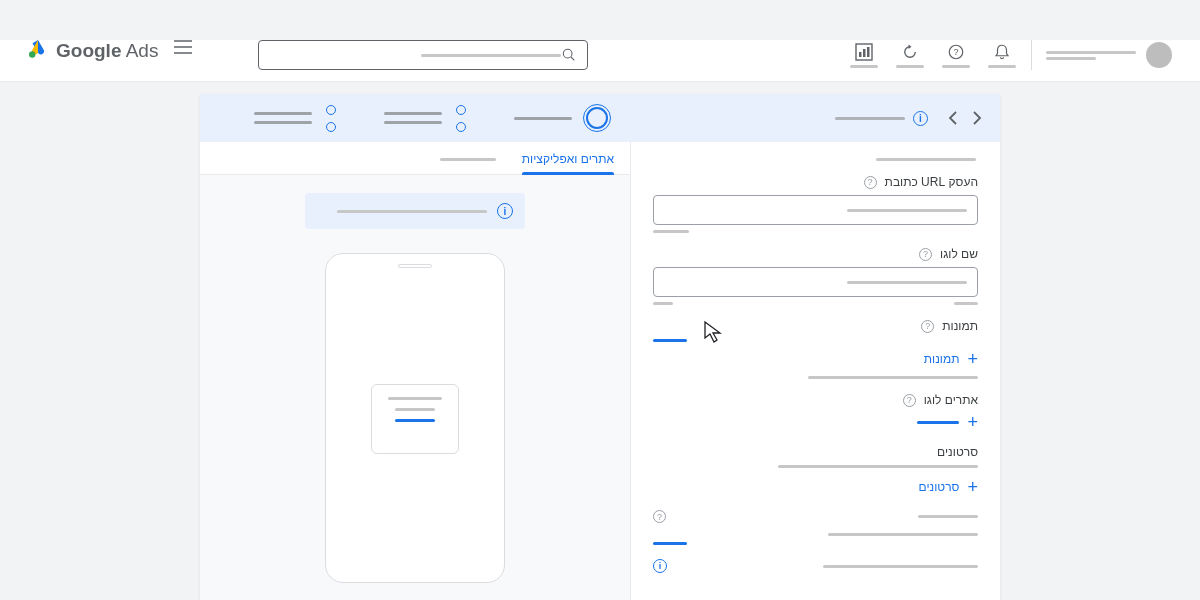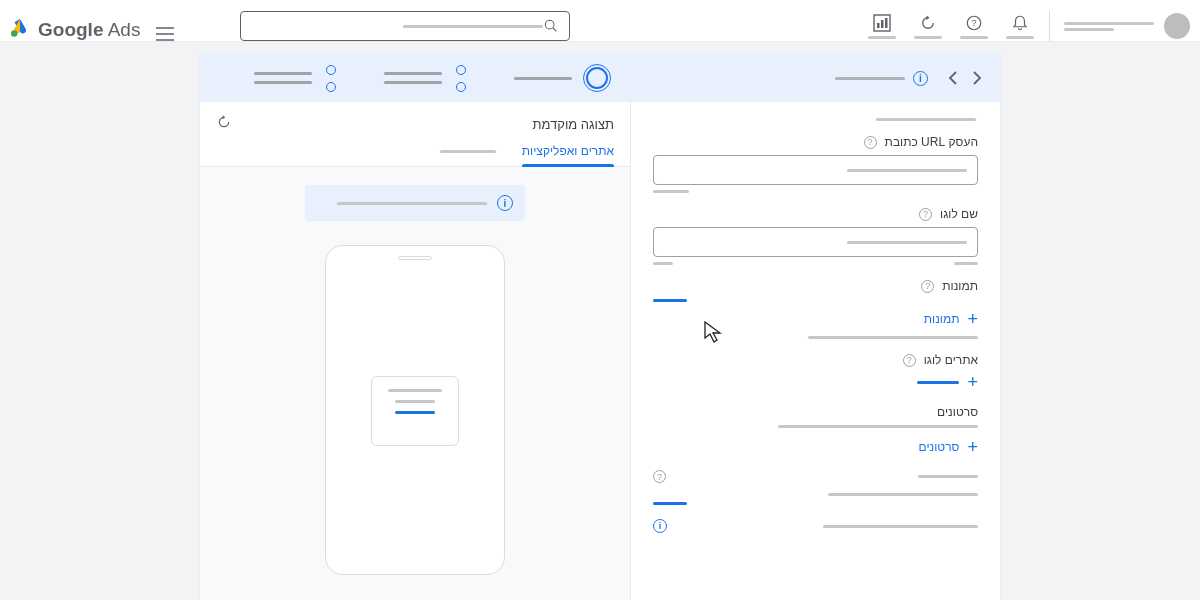--- a/index.html
+++ b/index.html
@@ -1,19 +1,19 @@
 <!DOCTYPE html>
 <html dir="rtl" lang="he"><head>
 <meta charset="utf-8">
 <style>
 * { box-sizing: border-box; margin: 0; padding: 0; }
 body { font-family: Arial, 'Helvetica Neue', sans-serif; background: #f1f3f4; width: 1200px; height: 600px; overflow: hidden; direction: rtl; }
 
 
-.header { background: #fff; height: 42px; display: flex; align-items: flex-end; padding: 0 10px; border-bottom: 1px solid #e8eaed; direction: ltr; }
+.header { background: #fff; height: 42px; display: flex; align-items: flex-start; padding: 0 28px; border-bottom: 1px solid #e8eaed; direction: ltr; margin-top: 40px; }
 .logo-area { display: flex; align-items: center; gap: 8px; }
 .brand { font-size: 19px; color: #5f6368; text-align: left; }
 .brand b { color: #5f6368; font-weight: 600; }
 .hamburger { margin-left: 16px; margin-right: 6px; cursor: pointer; }
 .hamburger svg { display: block; }
 .search-wrap { flex: 1; display: flex; justify-content: flex-start; margin-left: 60px; }
 .search-box { width: 330px; height: 30px; border: 1.5px solid #5f6368; border-radius: 4px; display: flex; align-items: center; padding: 0 10px; direction: ltr; }
 .search-box .ph { flex: 1; text-align: right; }
 .search-box .ph-line { height: 3px; background: #c7c7c7; width: 140px; border-radius: 2px; margin-left: auto; }
 .hdr-icons { display: flex; align-items: center; gap: 0; margin-left: 8px; }
@@ -300,29 +300,20 @@
             <div style="height:3px; width:34px; background:#1a73e8; border-radius:2px;"></div>
           </div>
 
         <div class="extra-row" style="margin-top:14px;">
           <div class="ph-line" style="width:155px"></div>
           <div class="info-icon" style="width:14px;height:14px;border-width:1.3px;font-size:9px;">i</div>
         </div>
       </div>
 
       <div class="preview-col">
-        <div class="preview-header">
-          <span class="preview-title">תצוגה מוקדמת</span>
-          <span class="refresh-ico">
-            <svg width="16" height="16" viewBox="0 0 24 24">
-                <path d="M 19 12 A 7 7 0 1 1 12 5" fill="none" stroke="#5f6368" stroke-width="1.8"></path>
-                <path d="M 10 2 L 14 5 L 10 8 Z" fill="#5f6368"></path>
-              </svg>
-          </span>
-        </div>
         <div class="preview-tabs">
           <div class="ptab active">אתרים ואפליקציות</div>
           <div class="ptab"><span class="ph-line"></span></div>
         </div>
         <div class="preview-body">
           <div class="info-banner">
             <div class="info-banner-ico">i</div>
             <div class="ph-line"></div>
           </div>
           <div class="phone">

